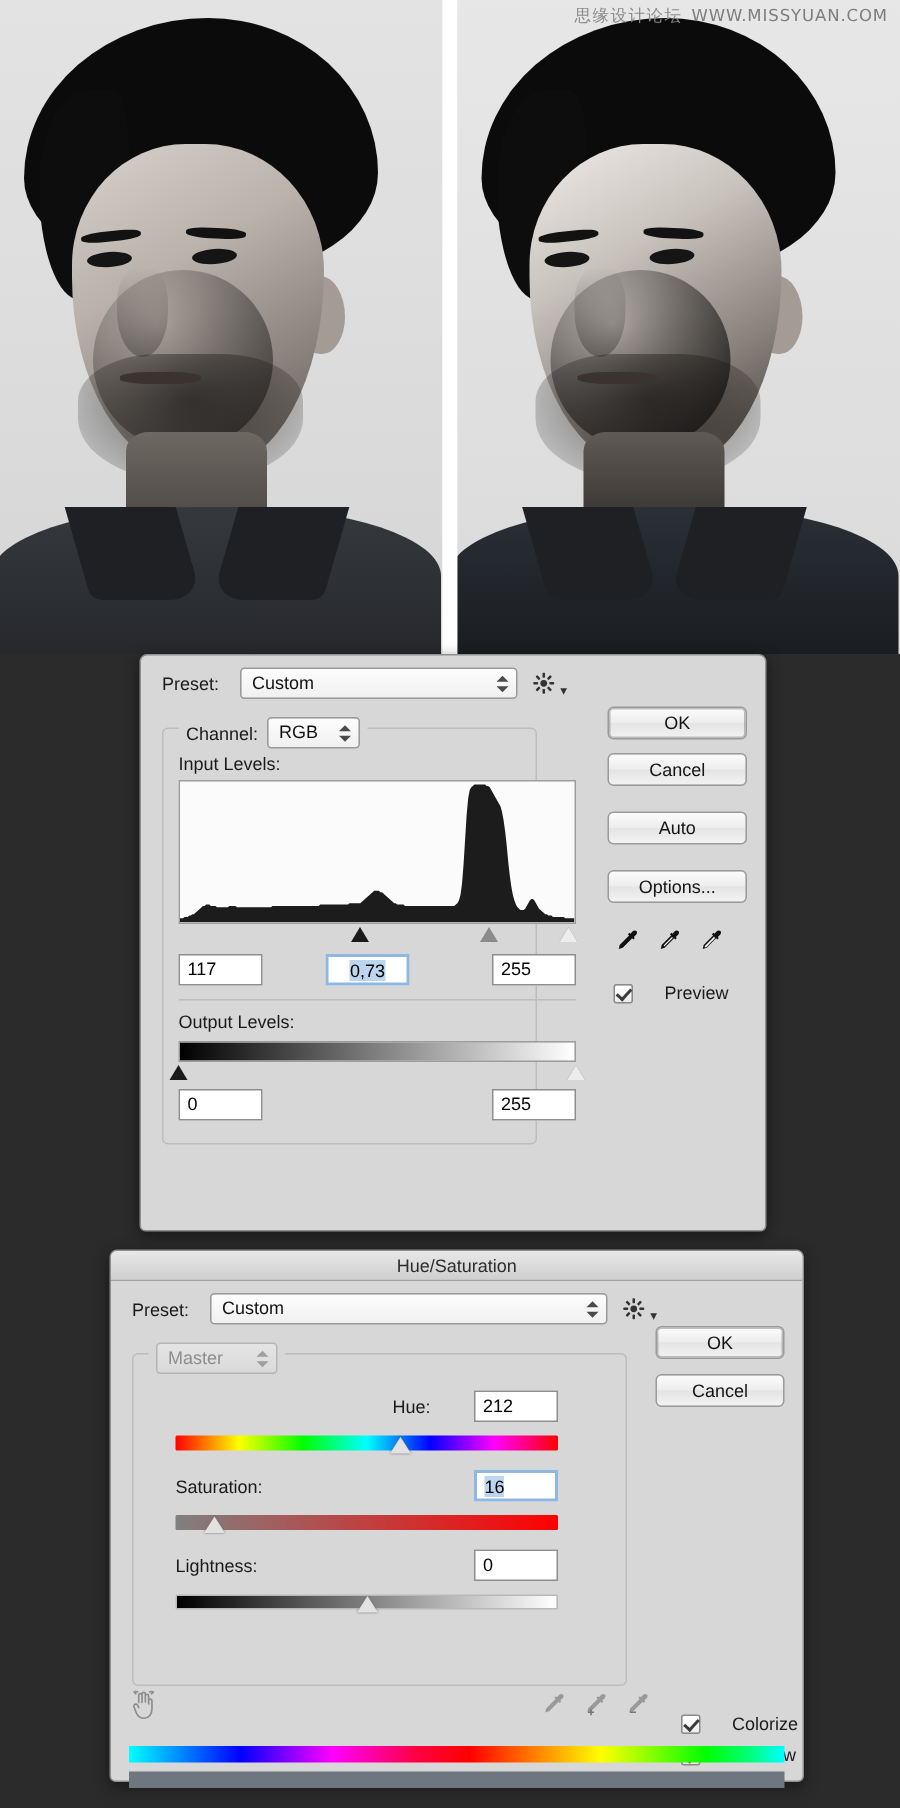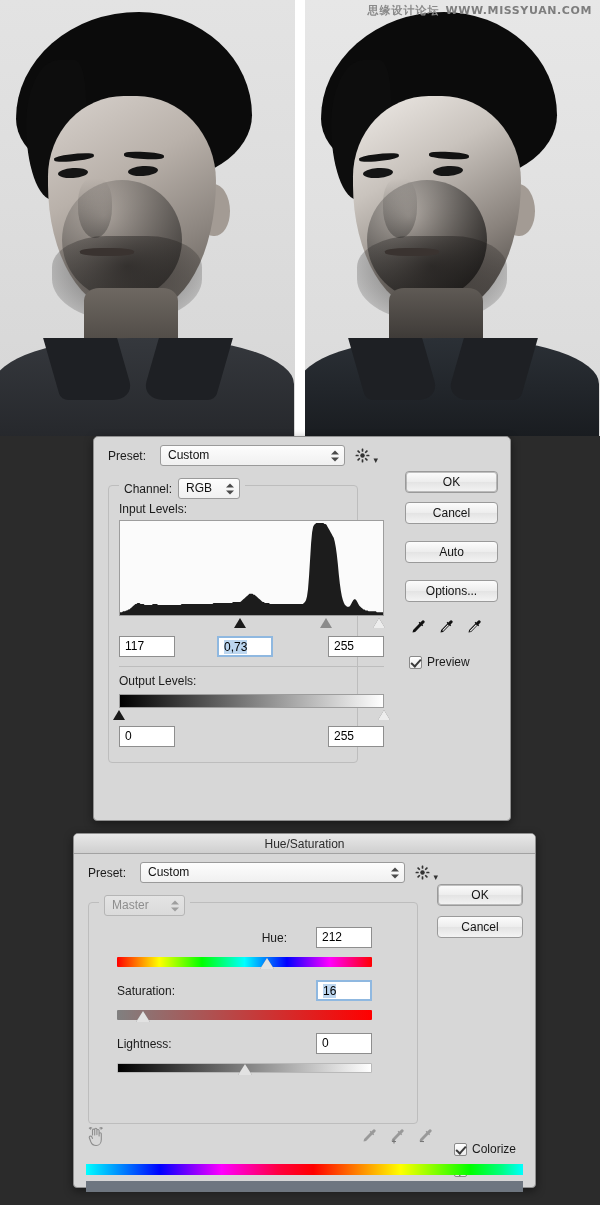--- a/index.html
+++ b/index.html
@@ -5,21 +5,21 @@
   * { box-sizing: border-box; }
   html, body { margin:0; padding:0; }
   body {
     width:600px; height:1205px; position:relative; overflow:hidden;
     background:#2b2b2b;
     font-family:"Liberation Sans", sans-serif;
     -webkit-font-smoothing:antialiased;
   }
 
   
-  .photo-strip{ position:absolute; left:0; top:0; width:600px; height:436px; background:#ffffff;font-weight:bold; }
+  .photo-strip{ position:absolute; left:0; top:0; width:600px; height:436px; background:#ffffff; }
   .photo{ position:absolute; top:0; height:436px; overflow:hidden; background:#dcdcdc; }
   .photo-left{ left:0; width:295px; }
   .photo-right{ left:305px; width:295px; }
   .photo-gap{ position:absolute; left:295px; top:0; width:10px; height:436px; background:#ffffff; }
 
   
   .portrait{ position:absolute; left:0; top:0; width:100%; height:100%; }
   .bg-wall{ position:absolute; inset:0; background:linear-gradient(180deg,#e3e3e3 0%,#dcdcdc 55%,#d6d6d6 100%); }
   .hair{
     position:absolute; left:16px; top:12px; width:236px; height:172px;
@@ -167,21 +167,21 @@
   .field{
     height:21px; line-height:19px;
     background:#ffffff; border:1px solid #8e8e8e;
     font-size:12px; color:#000000; padding:0 5px;
     font-family:"Liberation Sans", sans-serif;
   }
   .field.sel{ border:2px solid #8fb8e0; }
   .field.sel .selected-text{ background:#bcd6ef; }
 
   
-  .cbx{ display:inline-flex; align-items:center; gap:5px; font-size:12px; }
+  .cbx{ display:inline-flex; align-items:center; gap:21px; font-size:12px; }
   .cbx .box{
     width:13px; height:13px; border:1px solid #8a8a8a; border-radius:2px;
     background:linear-gradient(180deg,#ffffff 0%,#ececec 100%);
     position:relative; flex:0 0 auto;
   }
   .cbx .box.on::after{
     content:""; position:absolute; left:3px; top:0px;
     width:4px; height:8px; border:solid #3a3a3a; border-width:0 2px 2px 0;
     transform:rotate(42deg);
   }
@@ -340,21 +340,21 @@
         </svg>
       </div>
 
       <div class="slider-track" id="input-slider" style="position:absolute; left:10px; top:132px; width:265px;">
         <span class="tri black" id="in-tri-black" style="left: calc(45.8% - 6px);"></span>
         <span class="tri gray" id="in-tri-gray" style="left: calc(78% - 6px);"></span>
         <span class="tri white" id="in-tri-white" style="left: calc(98% - 6px);"></span>
       </div>
 
       <div class="field" style="position:absolute; left:10px; top:150px; width:56px;">117</div>
-      <div class="field sel" style="position:absolute; left:108px; top:150px; width:56px;">
+      <div class="field sel" style="position:absolute; left:108px; top:150px; width:56px;text-align:center;">
         <span class="selected-text">0,73</span>
       </div>
       <div class="field" style="position:absolute; left:219px; top:150px; width:56px;">255</div>
 
       <div style="position:absolute; left:10px; top:180px; width:265px; height:1px; background:#bdbdbd;"></div>
 
       <div class="lbl" style="position:absolute; left:10px; top:188px;">Output Levels:</div>
 
       <div class="outgrad" style="position:absolute; left:10px; top:208px; width:265px;"></div>
 

